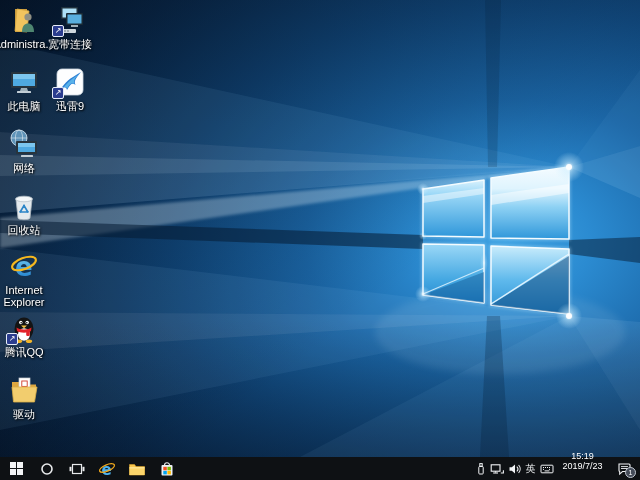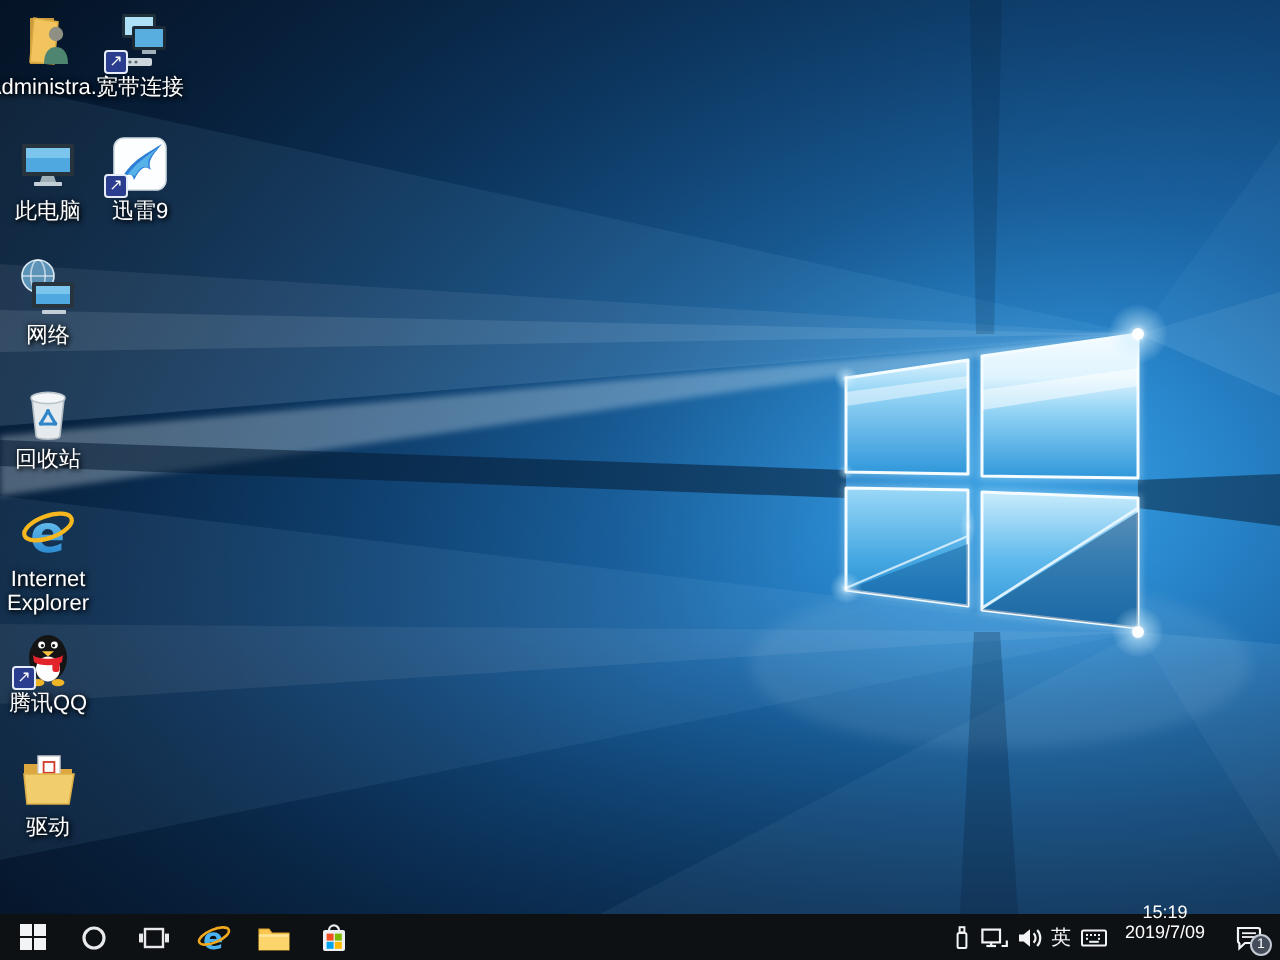--- a/index.html
+++ b/index.html
@@ -359,21 +359,21 @@
             <rect x="5" y="5" width="1" height="1" fill="#f2f4f6"></rect>
           <rect x="7" y="5" width="1" height="1" fill="#f2f4f6"></rect>
             <rect x="9" y="5" width="1" height="1" fill="#f2f4f6"></rect>
           <rect x="3" y="6.9" width="1" height="1" fill="#f2f4f6"></rect>
             <rect x="9" y="6.9" width="1" height="1" fill="#f2f4f6"></rect>
           <rect x="4.6" y="8.4" width="4.8" height="1" fill="#f2f4f6"></rect>
         </svg>
       </div>
       <div class="tray-clock">
         <div>15:19</div>
-        <div>2019/7/09</div>
+        <div>2019/7/23</div>
       </div>
       <div class="tray-ic action">
         <svg width="15" height="15" viewBox="0 0 15 15">
           <path d="M2,3 h10 a1,1 0 0 1 1,1 v5.5 a1,1 0 0 1 -1,1 h-6.5 l-2.8,2.6 v-2.6 H3 a1,1 0 0 1 -1,-1 Z" fill="none" stroke="#f2f4f6" stroke-width="1.1"></path>
           <line x1="4" y1="5.6" x2="11" y2="5.6" stroke="#f2f4f6" stroke-width="0.9"></line>
           <line x1="4" y1="7.5" x2="11" y2="7.5" stroke="#f2f4f6" stroke-width="0.9"></line>
         </svg>
         <span class="ac-badge">1</span>
       </div>
     </div>

